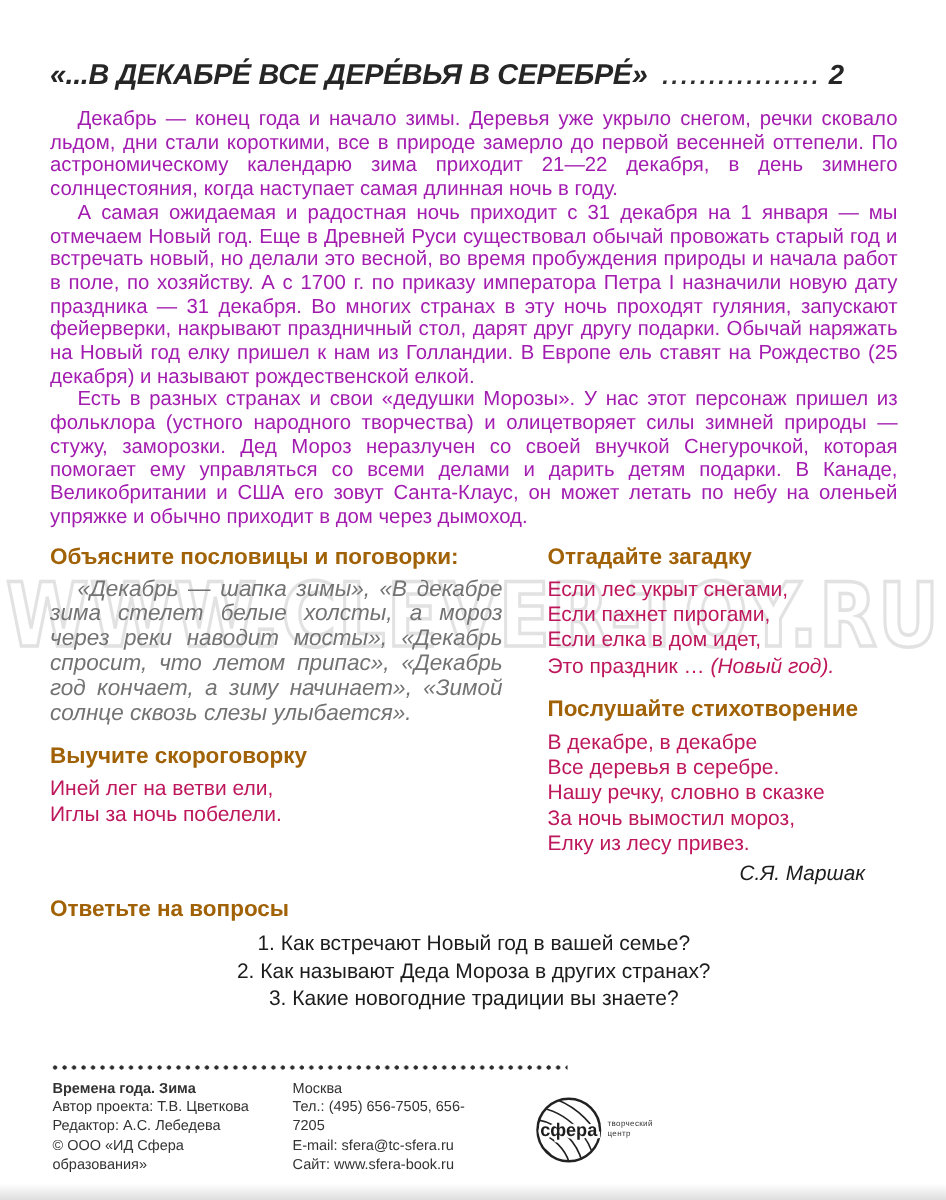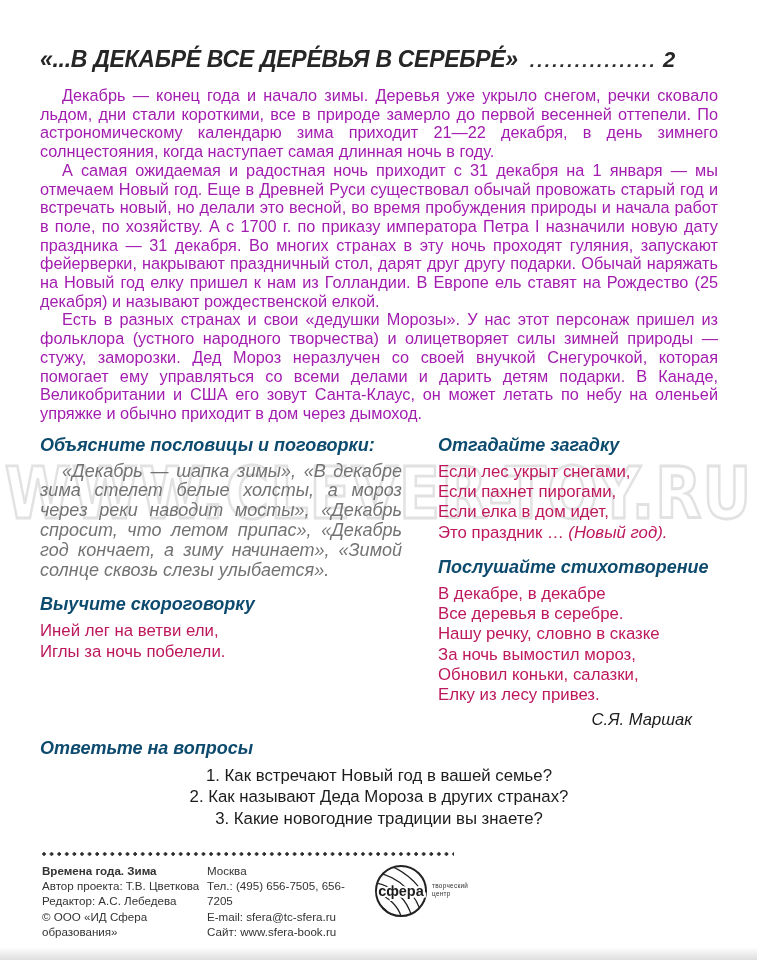--- a/index.html
+++ b/index.html
@@ -39,42 +39,42 @@
   .title-num  { font-size:22px; margin-left:6px; }
 
   .body-text { margin-top:13px; font-size:16.3px; line-height:18.7px; text-align:justify; color:#a21caf; }
   .body-text p { margin:0; text-indent:22px; }
 
   .columns { display:flex; margin-top:6px; }
   .col-left  { width:362px; margin-right:36px; }
   .col-right { flex:1; }
 
   .sec-heading {
-    font-size:18px; font-weight:bold; font-style:italic;
-    color:#0c4a6e; margin:14px 0 6px 0; line-height:21px;
+    font-size:18px; font-weight:bold; 
+    color:#a16207; margin:14px 0 6px 0; line-height:21px;
   }
   .sec-heading.first { margin-top:6px; }
 
   .proverbs { font-size:18px; line-height:19.8px; text-align:justify; text-indent:22px; margin:0; color:#737373;font-style:italic; }
   .line-block { font-size:16.8px; line-height:20.3px; color:#be185d; }
   .line-block .line { white-space:nowrap; }
   .riddle-answer { font-style:italic; }
   .poem-author { text-align:right; font-style:italic; font-size:16.6px; padding-right:26px; margin-top:4px; }
 
   .questions { margin-top:6px; }
   .questions .sec-heading { margin:8px 0 6px 0; }
   .questions .q { font-size:16.8px; line-height:21.8px;text-align:center; }
 
   .footer { position:absolute; left:42px; right:40px; top:852px; z-index:1; }
   .footer-dots {
     width:412px; height:4px; margin-bottom:7px;
     background-image:radial-gradient(circle at 2px 2px, #2d2d2d 1.5px, transparent 1.9px);
     background-size:7.6px 4px; background-repeat:repeat-x;
   }
-  .footer-cols { display:flex; align-items:flex-start; font-size:11.6px; line-height:15.2px; color:#333; }
+  .footer-cols { display:flex; align-items:flex-end; font-size:11.6px; line-height:15.2px; color:#333;gap:27px; }
   .f-col1 { width:165px; }
   .f-col2 { width:152px; }
   .f-bold { font-weight:bold; }
   .logo-wrap { margin-left:14px; margin-top:-3px; }
 
   .edge-shadow {
     position:absolute; left:0; right:0; bottom:0; height:13px;
     background:linear-gradient(to bottom, rgba(90,90,90,0) 0%, rgba(90,90,90,0.20) 100%);
     z-index:2;
   }
@@ -119,21 +119,20 @@
           <div class="line">Если пахнет пирогами,</div>
           <div class="line">Если елка в дом идет,</div>
           <div class="line"><span>Это праздник … </span><span class="riddle-answer">(Новый год).</span></div>
         </div>
         <div class="sec-heading">Послушайте стихотворение</div>
         <div class="line-block">
           <div class="line">В декабре, в декабре</div>
           <div class="line">Все деревья в серебре.</div>
           <div class="line">Нашу речку, словно в сказке</div>
           <div class="line">За ночь вымостил мороз,</div>
-          <div class="line">Обновил коньки, салазки,</div>
           <div class="line">Елку из лесу привез.</div>
         </div>
         <div class="poem-author">С.Я. Маршак</div>
       </div>
 
     </div>
 
     <div class="questions">
       <div class="sec-heading">Ответьте на вопросы</div>
       <div class="q">1. Как встречают Новый год в вашей семье?</div>

